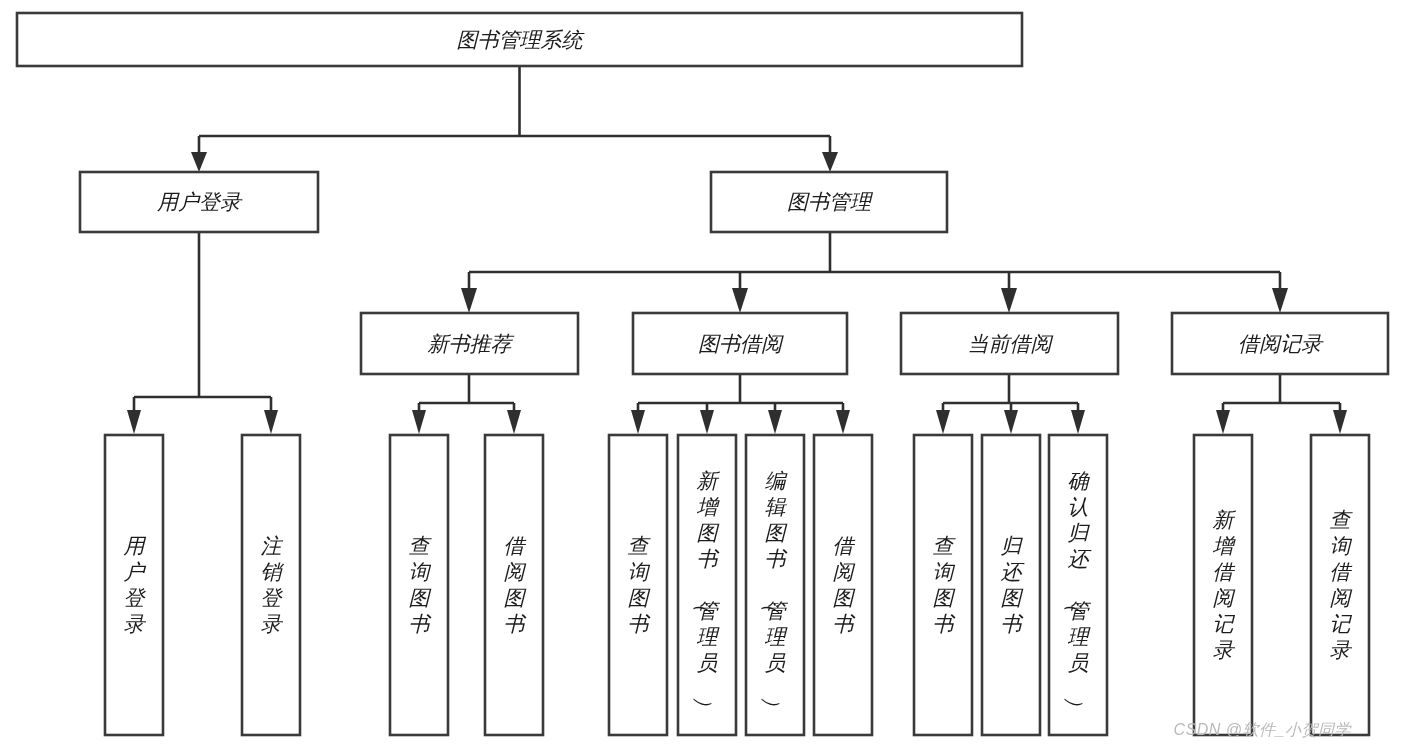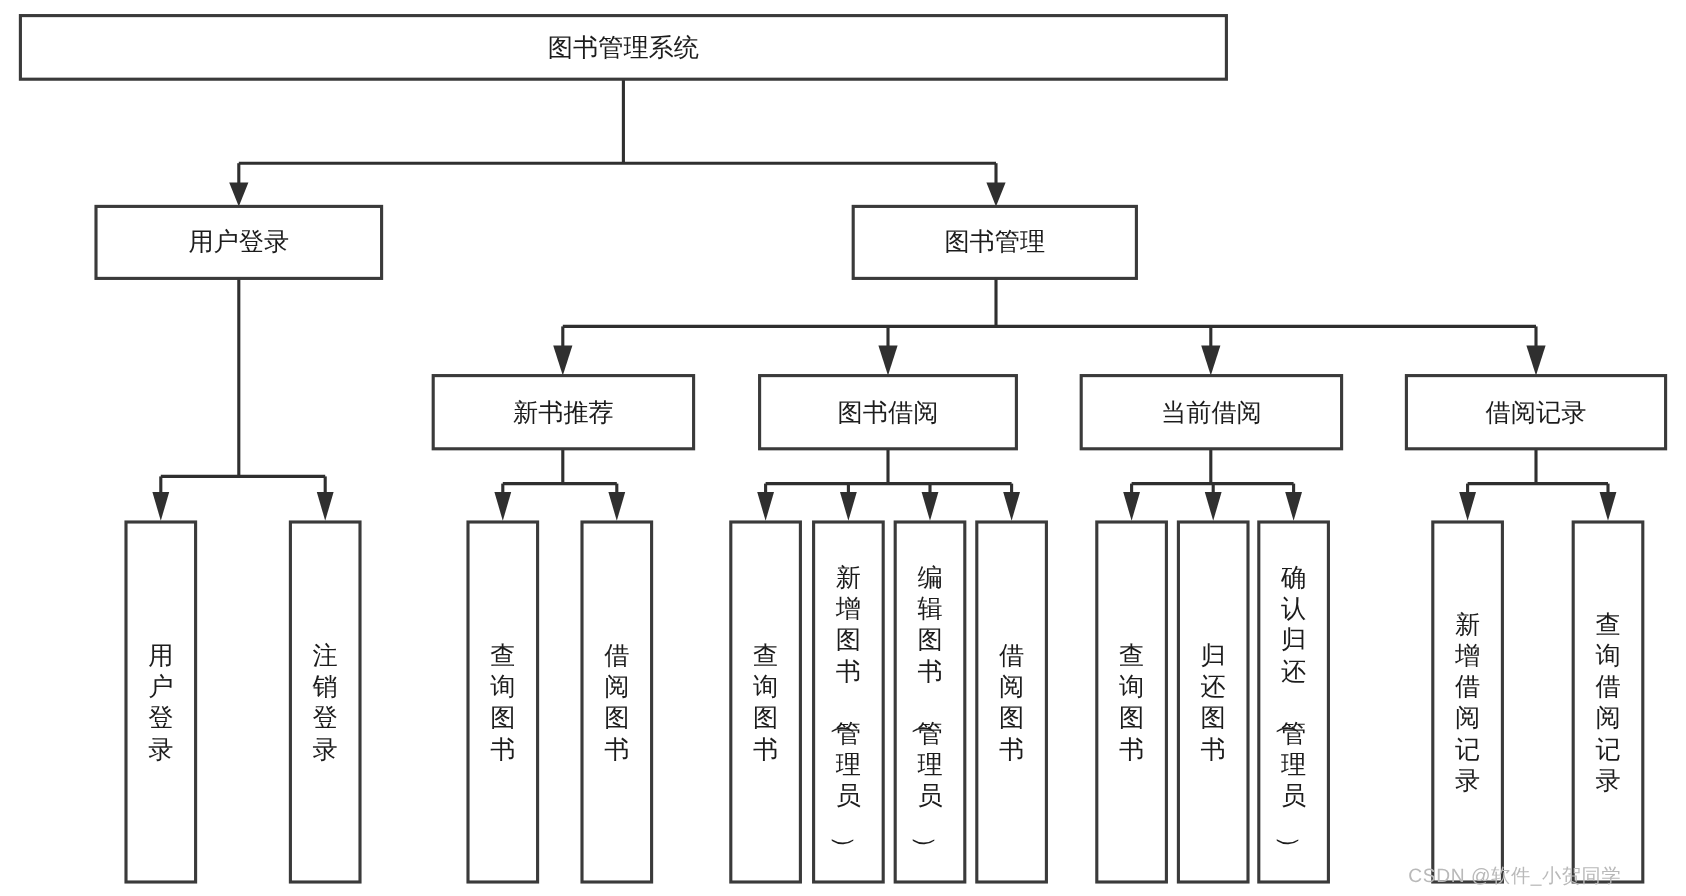--- a/index.html
+++ b/index.html
@@ -12,20 +12,21 @@
     height: 747px;
     overflow: hidden;
     font-family: "Liberation Sans", "DejaVu Sans", sans-serif;
     position: relative;
   }
   #diagram-root {
     position: absolute;
     left: 0; top: 0;
     width: 1359px;
     height: 747px;
+    font-style: italic;
   }
   svg.diagram {
     display: block;
     width: 1405px;
     height: 747px;
   }
   .node-rect {
     fill: #ffffff;
     stroke: #3a3a3a;
     stroke-width: 2.6;

